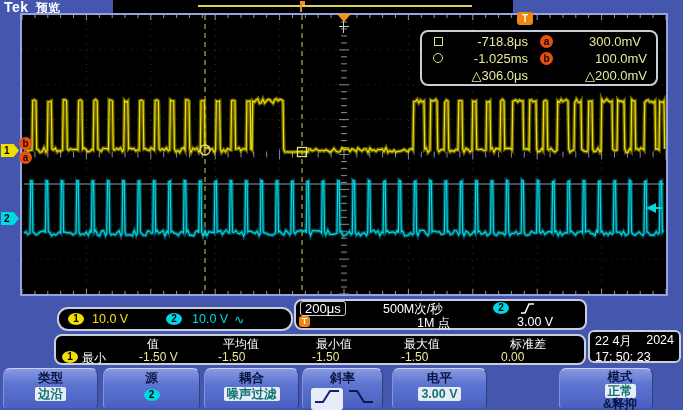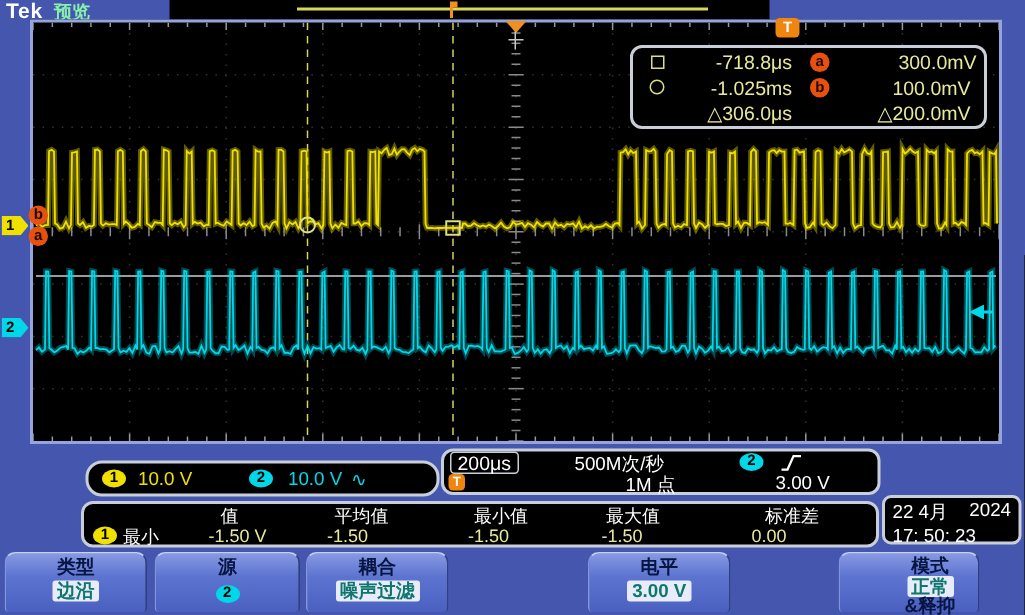--- a/index.html
+++ b/index.html
@@ -1,21 +1,21 @@
 <!DOCTYPE html>
 <html><head>
 <meta charset="utf-8">
 <style>
   html,body{margin:0;padding:0;background:#222;}
   *{box-sizing:border-box;font-family:"Liberation Sans","DejaVu Sans",sans-serif;}
   .screen{position:relative;width:683px;height:410px;background:#4456ae;overflow:hidden;}
   .abs{position:absolute;}
   
   .logo{left:4px;top:-1px;color:#fff;font-weight:bold;font-size:14px;letter-spacing:.5px;}
-  .mode{left:36px;top:0px;color:#86efac;font-size:12px;font-weight:bold;}
+  .mode{left:36px;top:0px;color:#ffffff;font-size:12px;font-weight:bold;}
   .recstrip{left:113px;top:0;width:400px;height:13px;background:#000;}
   .recline{position:absolute;left:85px;top:5px;width:274px;height:2px;background:#d8d855;}
   .rectrig{position:absolute;left:183px;top:0px;}
   
   .grat{left:20px;top:13px;width:648px;height:283px;background:#000;border:2px solid #96a4de;}
   
   .ebadge{display:inline-block;width:16px;height:12px;border-radius:50%;color:#000;font-size:10px;font-weight:bold;text-align:center;line-height:12px;}
   .by{background:#f0e000;} .bc{background:#00d8e8;}
   .obadge{width:13px;height:13px;border-radius:50%;background:#e85010;color:#1a0800;font-size:10px;font-weight:bold;text-align:center;line-height:13px;}
   .charrow{width:18px;height:13px;color:#000;font-size:10px;font-weight:bold;line-height:13px;padding-left:3px;
@@ -280,21 +280,21 @@
 
   <div class="abs tbadge" style="left:517px;top:12px;width:16px;height:13px;font-size:10px;line-height:13px;">T</div>
 
   <div class="abs panel" style="left:420px;top:30px;width:238px;height:56px;font-size:13px;">
     <div class="abs" style="left:12px;top:5px;width:9px;height:9px;border:1.5px solid #dede86;"></div>
     <div class="abs" style="left:11px;top:21px;width:10px;height:10px;border:1.5px solid #dede86;border-radius:50%;"></div>
     <div class="abs khaki" style="right:128px;top:2px;">-718.8μs</div>
     <div class="abs khaki" style="right:128px;top:19px;">-1.025ms</div>
     <div class="abs obadge" style="left:118px;top:3px;">a</div>
     <div class="abs obadge" style="left:118px;top:20px;">b</div>
-    <div class="abs khaki" style="right:5px;top:2px;text-align:right;">300.0mV</div>
+    <div class="abs khaki" style="right:15px;top:2px;text-align:right;">300.0mV</div>
     <div class="abs khaki" style="right:9px;top:19px;">100.0mV</div>
     <div class="abs khaki" style="right:128px;top:36px;">△306.0μs</div>
     <div class="abs khaki" style="right:9px;top:36px;">△200.0mV</div>
   </div>
 
   <div class="abs obadge" style="left:19px;top:137px;">b</div>
   <div class="abs obadge" style="left:19px;top:151px;">a</div>
   <div class="abs charrow by" style="left:1px;top:144px;">1</div>
   <div class="abs charrow bc" style="left:1px;top:212px;">2</div>
 
@@ -350,20 +350,31 @@
       <span class="hl">边沿</span>
     </div>
     <div class="mbtn" style="left:103px;width:97px;">
       <div>源</div>
       <span class="ebadge bc">2</span>
     </div>
     <div class="mbtn" style="left:204px;width:95px;">
       <div>耦合</div>
       <span class="hl">噪声过滤</span>
     </div>
+    <div class="mbtn" style="left:302px;width:81px;">
+      <div>斜率</div>
+      <div style="display:flex;justify-content:center;gap:4px;margin-top:1px;">
+        <span style="background:#e8ebf8;border-radius:3px;padding:0 2px;display:inline-block;"><svg width="28" height="18">
+              <polyline points="2,14 10,14 17,3 26,3" fill="none" stroke="#16246e" stroke-width="2"></polyline>
+            </svg></span>
+        <span><svg width="28" height="18">
+              <polyline points="2,3 10,3 17,14 26,14" fill="none" stroke="#0a1850" stroke-width="2"></polyline>
+            </svg></span>
+      </div>
+    </div>
     <div class="mbtn" style="left:392px;width:95px;">
       <div>电平</div>
       <span class="hl">3.00 V</span>
     </div>
     <div class="mbtn" style="left:559px;width:94px;line-height:1.05;padding-left:28px;">
       <div>模式</div>
       <span class="hl">正常</span>
       <div>&amp;释抑</div>
     </div>
   </div>

